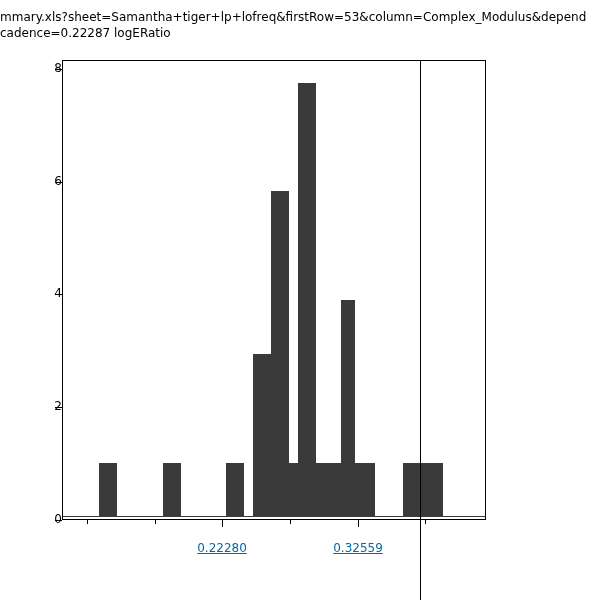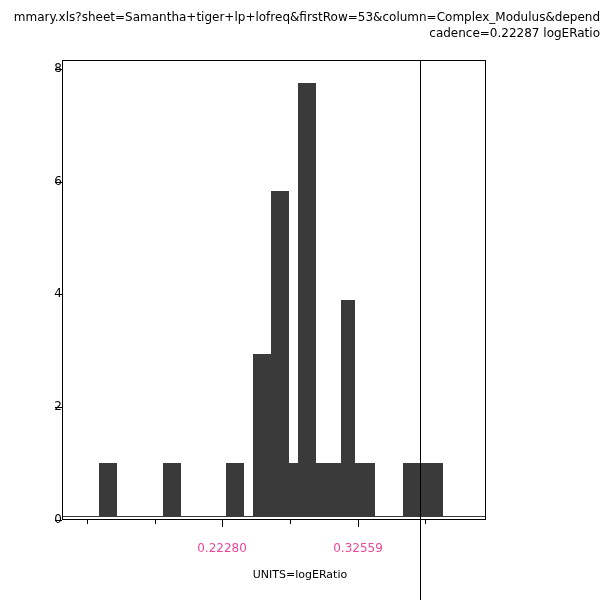--- a/index.html
+++ b/index.html
@@ -15,21 +15,21 @@
   }
   #root {
     position: relative;
     width: 600px;
     height: 600px;
   }
   .title {
     position: absolute;
     left: 0;
     width: 600px;
-    text-align: right;
+    text-align: left;
     font-size: 12px;
     color: #000000;
     white-space: nowrap;
   }
   #title-line1 { top: 10px; }
   #title-line2 { top: 26px; }
 
   
   #plot-frame {
     position: absolute;
@@ -84,23 +84,24 @@
     top: 520px;
     width: 1px;
     height: 7px;
     background: #000000;
   }
   .xtick.minor { height: 4px; }
   .xlabel {
     position: absolute;
     top: 541px;
     font-size: 12px;
-    color: #ec4899;
+    color: #0369a1;
     transform: translateX(-50%);
     white-space: nowrap;
+    text-decoration: underline;
   }
   #xaxis-title {
     position: absolute;
     top: 568px;
     left: 0;
     width: 600px;
     text-align: center;
     font-size: 11px;
     color: #000000;
   }
@@ -148,14 +149,13 @@
   <div class="xtick minor" style="left:87px"></div>
   <div class="xtick" style="left:222px"></div>
   <div class="xtick minor" style="left:290px"></div>
   <div class="xtick" style="left:358px"></div>
   <div class="xtick minor" style="left:155px"></div>
   <div class="xtick minor" style="left:425px"></div>
 
   <div class="xlabel" style="left:222px">0.22280</div>
   <div class="xlabel" style="left:358px">0.32559</div>
 
-  <div id="xaxis-title">UNITS=logERatio</div>
 </div>
 
 </body></html>

